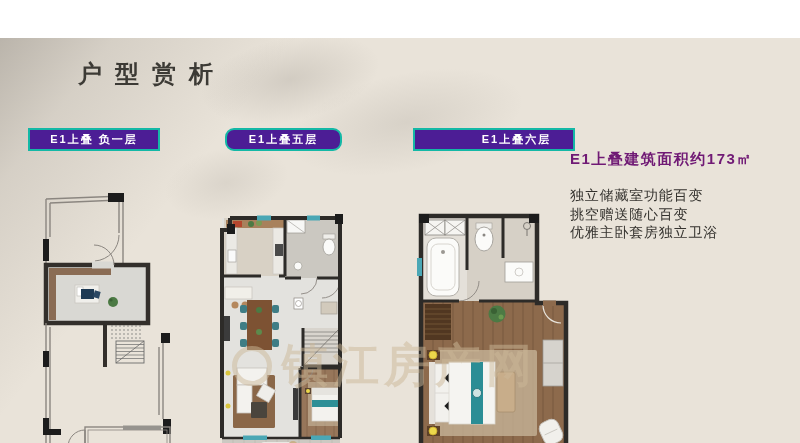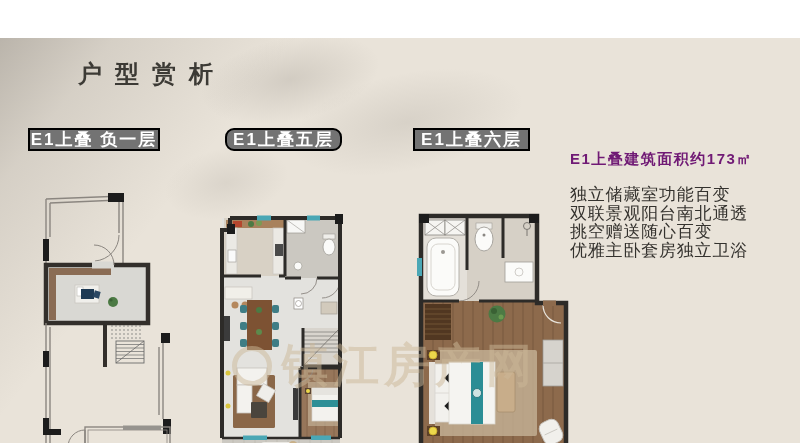--- a/index.html
+++ b/index.html
@@ -27,37 +27,37 @@
     background:radial-gradient(ellipse 120% 120% at 55% 45%, rgba(0,0,0,0) 60%, rgba(120,112,100,0.12) 100%);
   }
   .title{
     position:absolute;left:78px;top:20px;margin:0;
     font-family:"DejaVu Serif","Liberation Serif",serif;
     font-size:24px;font-weight:700;color:#3c3a35;letter-spacing:13px;white-space:nowrap;
   }
   .plan-label{
     position:absolute;top:90px;height:19px;
     display:flex;align-items:center;justify-content:center;
-    background:#737373;border:2px solid #000000;
-    color:#ffffff;font-size:17px;font-weight:700;letter-spacing:2px;white-space:nowrap;
+    background:#4c1d95;border:2px solid #14b8a6;
+    color:#ffffff;font-size:11px;font-weight:700;letter-spacing:2px;white-space:nowrap;
   }
   .label-1{left:28px;width:128px;}
   .label-2{left:225px;width:113px;border-radius:9px;}
-  .label-3{left:413px;width:113px;}
+  .label-3{left:413px;width:113px;padding-left:45px;}
   .plan{position:absolute;z-index:1;}
   .plan1{left:28px;top:137px;}
   .plan2{left:203px;top:172px;}
   .plan3{left:415px;top:172px;}
   .info{position:absolute;left:570px;top:112px;width:220px;z-index:1;}
   .info-title{
     font-size:15px;font-weight:700;color:#701a75;letter-spacing:1.5px;white-space:nowrap;
   }
   .features{margin-top:17px;}
   .feature-line{
-    font-size:17px;color:#34322e;line-height:18.6px;letter-spacing:0.8px;white-space:nowrap;
+    font-size:14px;color:#34322e;line-height:18.6px;letter-spacing:0.8px;white-space:nowrap;
   }
   .watermark{
     position:absolute;left:232px;top:297px;z-index:2;pointer-events:none;
     display:flex;align-items:center;gap:10px;
   }
   .wm-ring{
     width:40px;height:40px;border-radius:50%;
     border:5px solid rgba(204,184,152,0.5);box-sizing:border-box;
   }
   .wm-text{
@@ -384,21 +384,20 @@
     <rect x="128" y="90.5" width="13" height="5.5" fill="#8d6a4c"></rect>
     <rect x="2" y="48" width="5" height="18" fill="#4aa7b5"></rect>
     <rect x="4" y="4" width="10" height="9" fill="#1c1c1c"></rect>
     <rect x="114" y="4" width="10" height="9" fill="#1c1c1c"></rect>
   </svg>
 
   <div class="info">
     <div class="info-title">E1上叠建筑面积约173㎡</div>
     <div class="features">
       <div class="feature-line">独立储藏室功能百变</div>
-      <div class="feature-line">双联景观阳台南北通透</div>
       <div class="feature-line">挑空赠送随心百变</div>
       <div class="feature-line">优雅主卧套房独立卫浴</div>
     </div>
   </div>
 
   <div class="watermark">
     <span class="wm-ring"></span>
     <span class="wm-text">镇江房产网</span>
   </div>
 </div>

